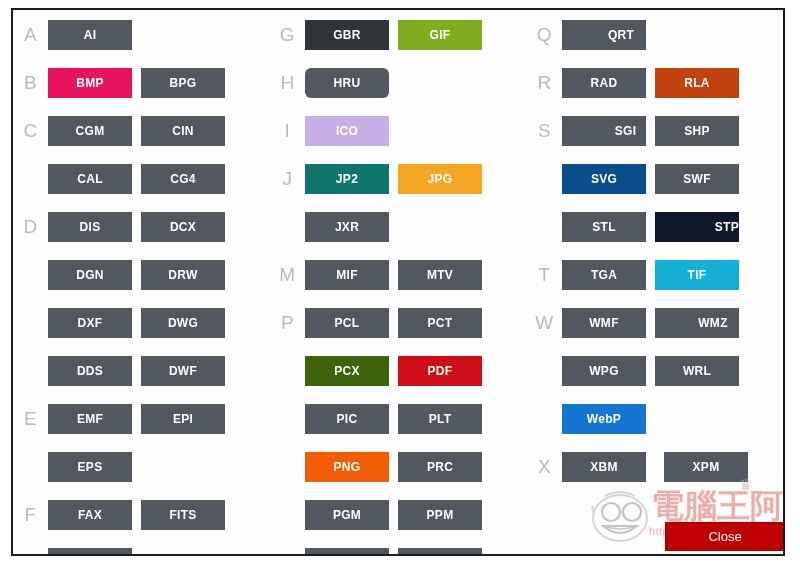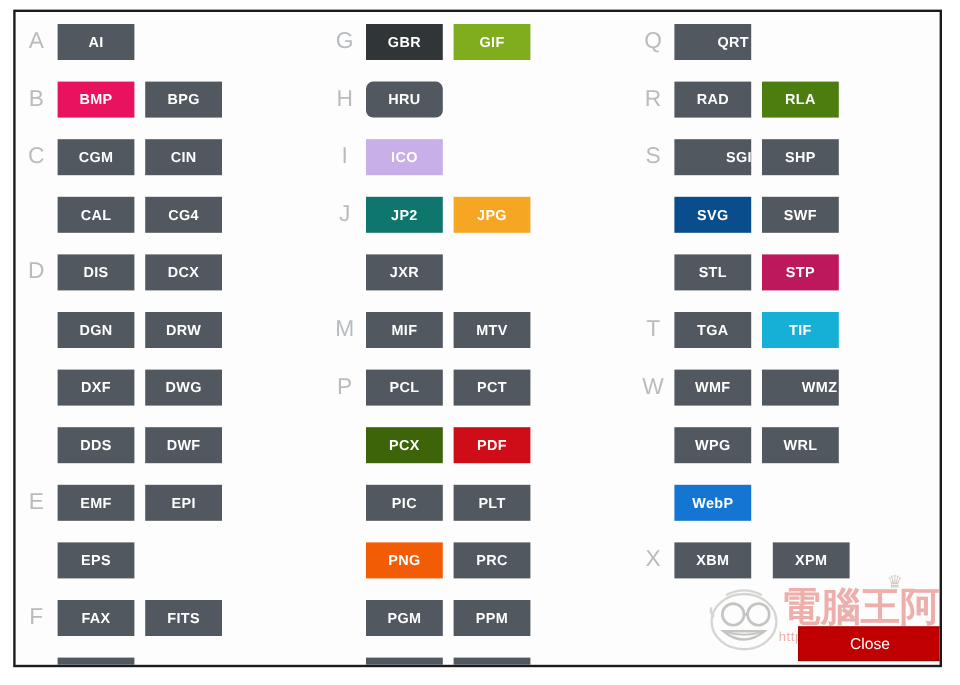--- a/index.html
+++ b/index.html
@@ -70,21 +70,21 @@
     flex-direction: column;
   }
 
   .btn-row {
     display: flex;
     flex-direction: row;
     margin-bottom: 18px;
   }
 
   .fmt-btn {
-    width: 64px;
+    width: 84px;
     height: 30px;
     line-height: 30px;
     text-align: center;
     color: #ffffff;
     font-size: 12px;
     font-weight: bold;
     letter-spacing: 0.3px;
     background: #515860;
     margin-right: 9px;
     box-sizing: border-box;
@@ -328,38 +328,38 @@
             <div class="btn-row">
               <div class="fmt-btn" style="background: rgb(81, 88, 96); padding-left: 34px;">QRT</div>
             </div>
           </div>
         </div>
         <div class="group">
           <div class="group-letter">R</div>
           <div class="rows">
             <div class="btn-row">
               <div class="fmt-btn" style="background: rgb(81, 88, 96);">RAD</div>
-              <div class="fmt-btn" style="background: #4d7c0f;">RLA</div>
+              <div class="fmt-btn" style="background: #c2410c;">RLA</div>
             </div>
           </div>
         </div>
         <div class="group">
           <div class="group-letter">S</div>
           <div class="rows">
             <div class="btn-row">
               <div class="fmt-btn" style="background: rgb(81, 88, 96); padding-left: 43px;">SGI</div>
               <div class="fmt-btn" style="background: rgb(81, 88, 96);">SHP</div>
             </div>
             <div class="btn-row">
               <div class="fmt-btn" style="background: rgb(10, 77, 140);">SVG</div>
               <div class="fmt-btn" style="background: rgb(81, 88, 96);">SWF</div>
             </div>
             <div class="btn-row">
               <div class="fmt-btn" style="background: rgb(81, 88, 96);">STL</div>
-              <div class="fmt-btn" style="background: #be185d;">STP</div>
+              <div class="fmt-btn" style="background: #0f172a; text-align: right;">STP</div>
             </div>
           </div>
         </div>
         <div class="group">
           <div class="group-letter">T</div>
           <div class="rows">
             <div class="btn-row">
               <div class="fmt-btn" style="background: rgb(81, 88, 96);">TGA</div>
               <div class="fmt-btn" style="background: rgb(22, 176, 214);">TIF</div>
             </div>

